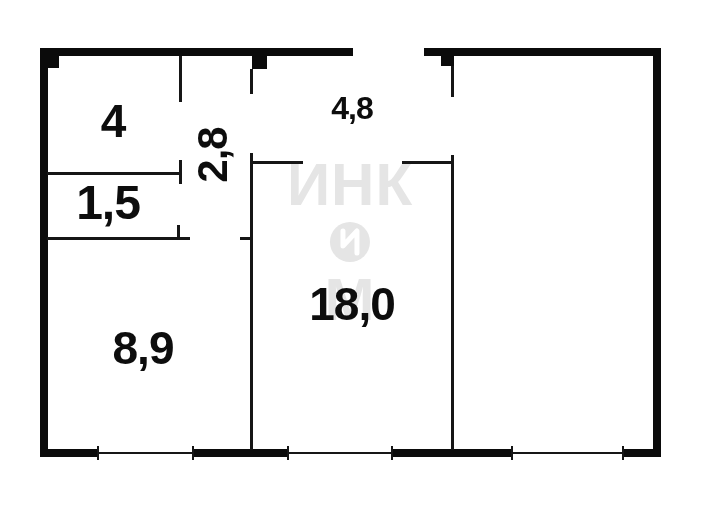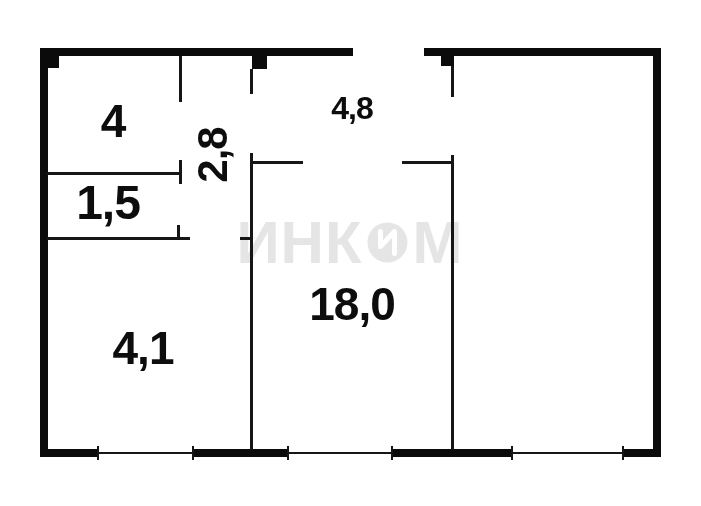--- a/index.html
+++ b/index.html
@@ -20,20 +20,21 @@
     letter-spacing:-1px;
   }
   .lbl.rot{transform:translate(-50%,-50%) rotate(-90deg);}
   
   .wm-brand{
     position:absolute;left:350px;top:242px;z-index:1;
     transform:translate(-50%,-50%);
     display:flex;align-items:center;gap:1px;
     font-weight:bold;font-size:60px;letter-spacing:1px;color:#e5e5e5;
     font-family:"Liberation Sans",sans-serif;
+    flex-direction:column;
   }
   .wm-logo{width:44px;height:44px;margin:0 2px;}
   .wm-sub{
     position:absolute;left:349px;top:278px;z-index:1;
     transform:translate(-50%,-50%);
     font-family:"Liberation Serif",serif;font-weight:bold;
     font-size:20px;letter-spacing:4px;color:#cfcfcf;white-space:nowrap;
   }
 </style>
 </head>
@@ -88,16 +89,16 @@
   <div class="thin" style="left:177px;top:225px;width:3px;height:13px;"></div>
   <div class="thin" style="left:240px;top:237px;width:13px;height:3px;"></div>
 
   <div class="thin" style="left:251px;top:161px;width:52px;height:3px;"></div>
   <div class="thin" style="left:402px;top:161px;width:52px;height:3px;"></div>
 
   <div class="lbl" style="left:113px;top:121px;font-size:46px;">4</div>
   <div class="lbl" style="left:108px;top:202px;font-size:48px;">1,5</div>
   <div class="lbl rot" style="left:213px;top:155px;font-size:42px;">2,8</div>
   <div class="lbl" style="left:352px;top:108px;font-size:32px;">4,8</div>
-  <div class="lbl" style="left:143px;top:348px;font-size:46px;">4,1</div>
+  <div class="lbl" style="left:143px;top:348px;font-size:46px;">8,9</div>
   <div class="lbl" style="left:352px;top:304px;font-size:46px;">18,0</div>
 
 </div>
 
 </body></html>

